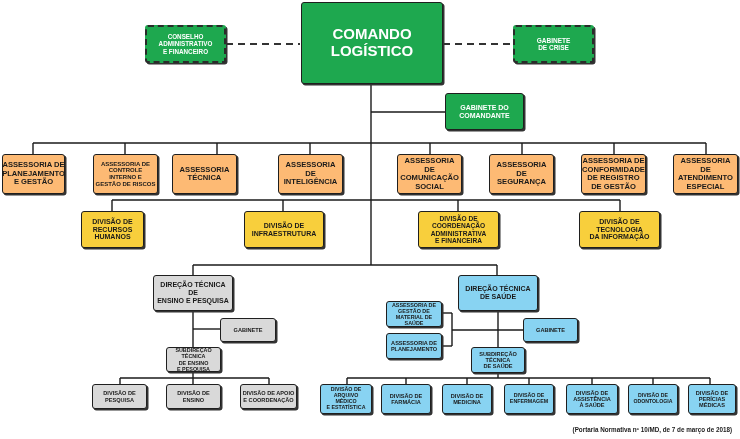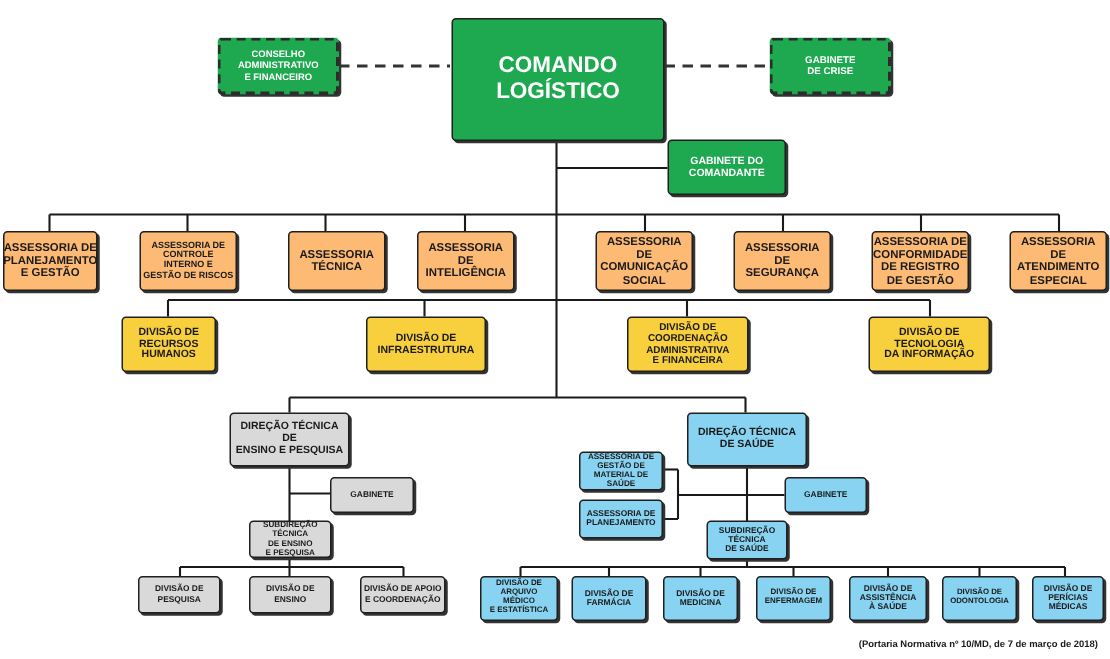--- a/index.html
+++ b/index.html
@@ -67,38 +67,38 @@
     <line x1="347" y1="378" x2="347" y2="384"></line>
     <line x1="406" y1="378" x2="406" y2="384"></line>
     <line x1="467" y1="378" x2="467" y2="384"></line>
     <line x1="529" y1="378" x2="529" y2="384"></line>
     <line x1="592" y1="378" x2="592" y2="384"></line>
     <line x1="653" y1="378" x2="653" y2="384"></line>
     <line x1="710" y1="378" x2="710" y2="384"></line>
   </g>
 </svg>
 
-<div class="box green" style="left:301px;top:12px;width:142px;height:82px;font-size:15px;">COMANDO
+<div class="box green" style="left:301px;top:2px;width:142px;height:82px;font-size:15px;">COMANDO
 LOGÍSTICO</div>
 <div class="box green dashed" style="left:145px;top:25px;width:81px;height:38px;font-size:6.3px;">CONSELHO
 ADMINISTRATIVO
 E FINANCEIRO</div>
 <div class="box green dashed" style="left:513px;top:25px;width:81px;height:38px;font-size:6.5px;">GABINETE
 DE CRISE</div>
 <div class="box green" style="left:445px;top:93px;width:79px;height:37px;font-size:7px;">GABINETE DO
 COMANDANTE</div>
 
 <div class="box yellow-light" style="left:2px;top:154px;width:63px;height:40px;">ASSESSORIA DE
 PLANEJAMENTO
 E GESTÃO</div>
 <div class="box yellow-light small" style="left:93px;top:154px;width:65px;height:40px;font-size:6px;">ASSESSORIA DE
 CONTROLE
 INTERNO E
 GESTÃO DE RISCOS</div>
-<div class="box yellow-light" style="left:192px;top:154px;width:65px;height:40px;">ASSESSORIA
+<div class="box yellow-light" style="left:172px;top:154px;width:65px;height:40px;">ASSESSORIA
 TÉCNICA</div>
 <div class="box yellow-light" style="left:278px;top:154px;width:65px;height:40px;">ASSESSORIA DE
 INTELIGÊNCIA</div>
 <div class="box yellow-light" style="left:397px;top:154px;width:65px;height:40px;">ASSESSORIA DE
 COMUNICAÇÃO
 SOCIAL</div>
 <div class="box yellow-light" style="left:489px;top:154px;width:65px;height:40px;">ASSESSORIA DE
 SEGURANÇA</div>
 <div class="box yellow-light" style="left:581px;top:154px;width:65px;height:40px;">ASSESSORIA DE
 CONFORMIDADE

